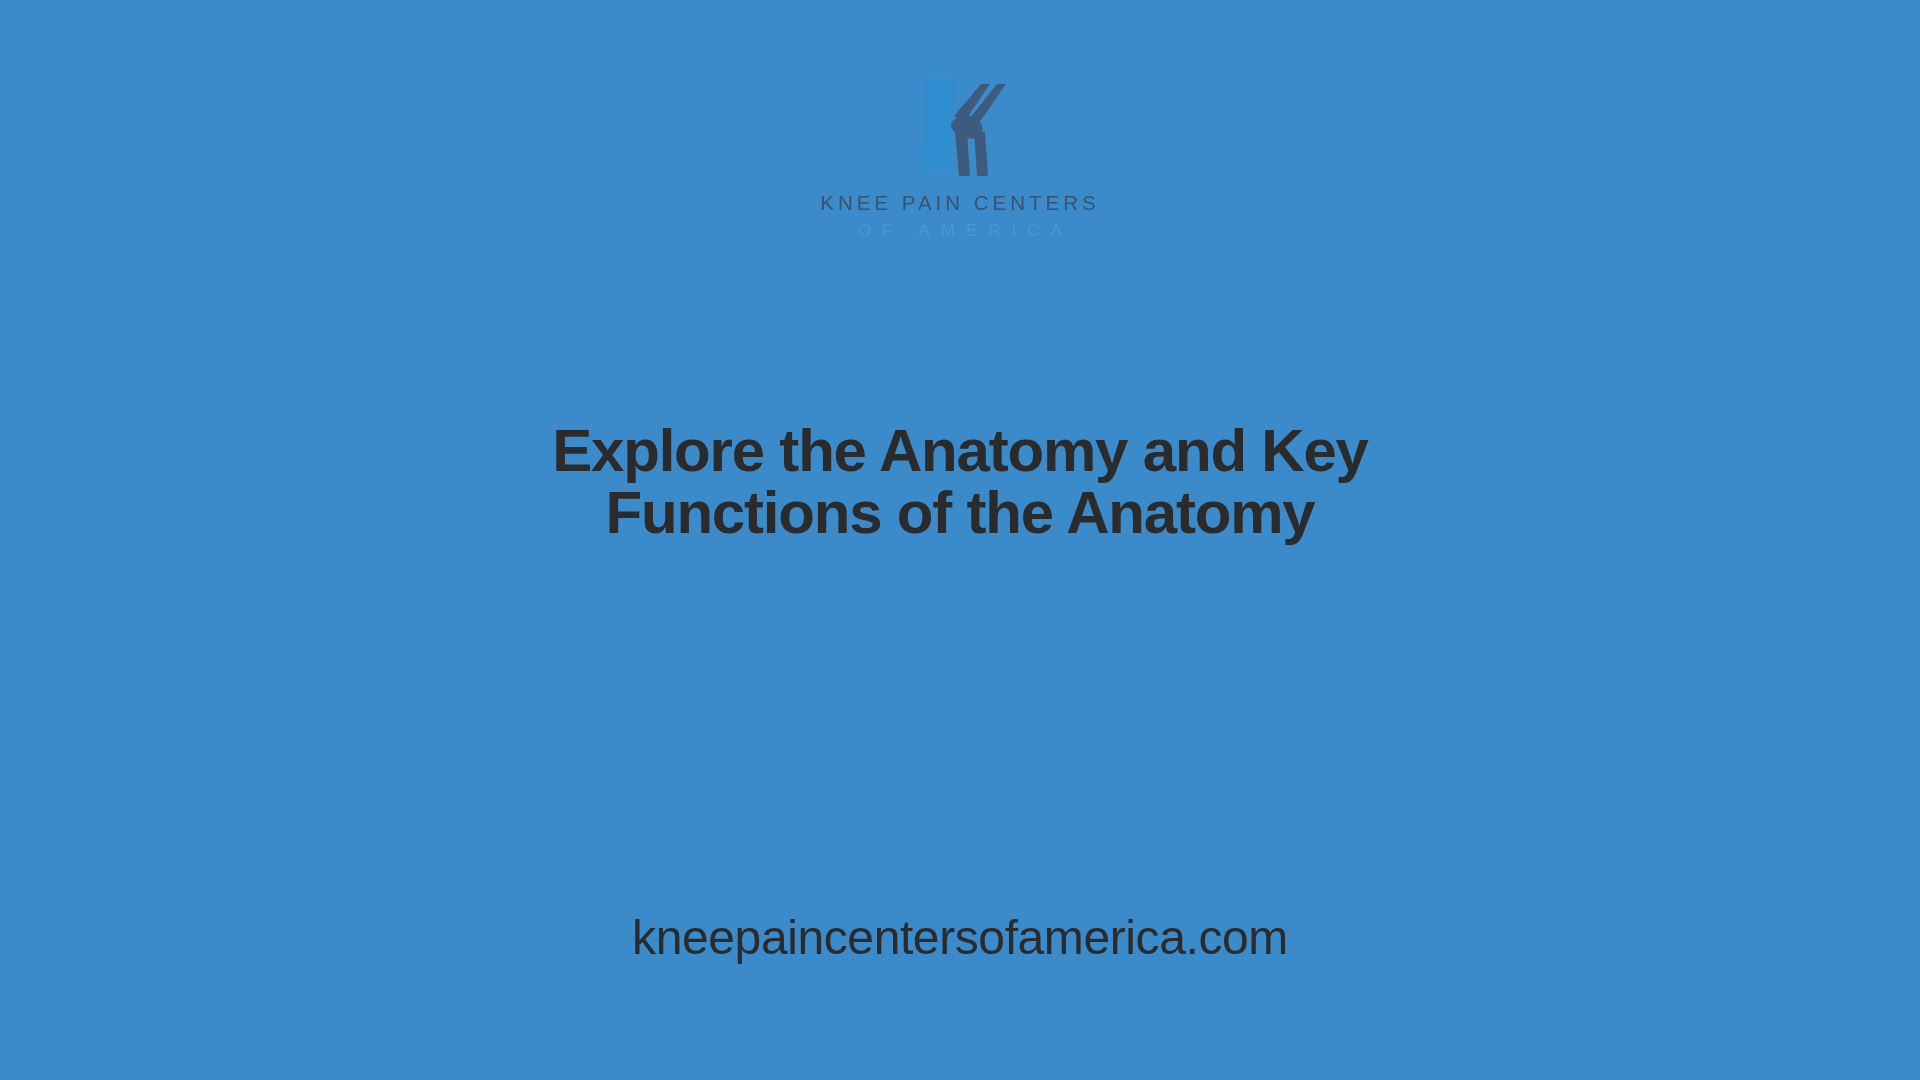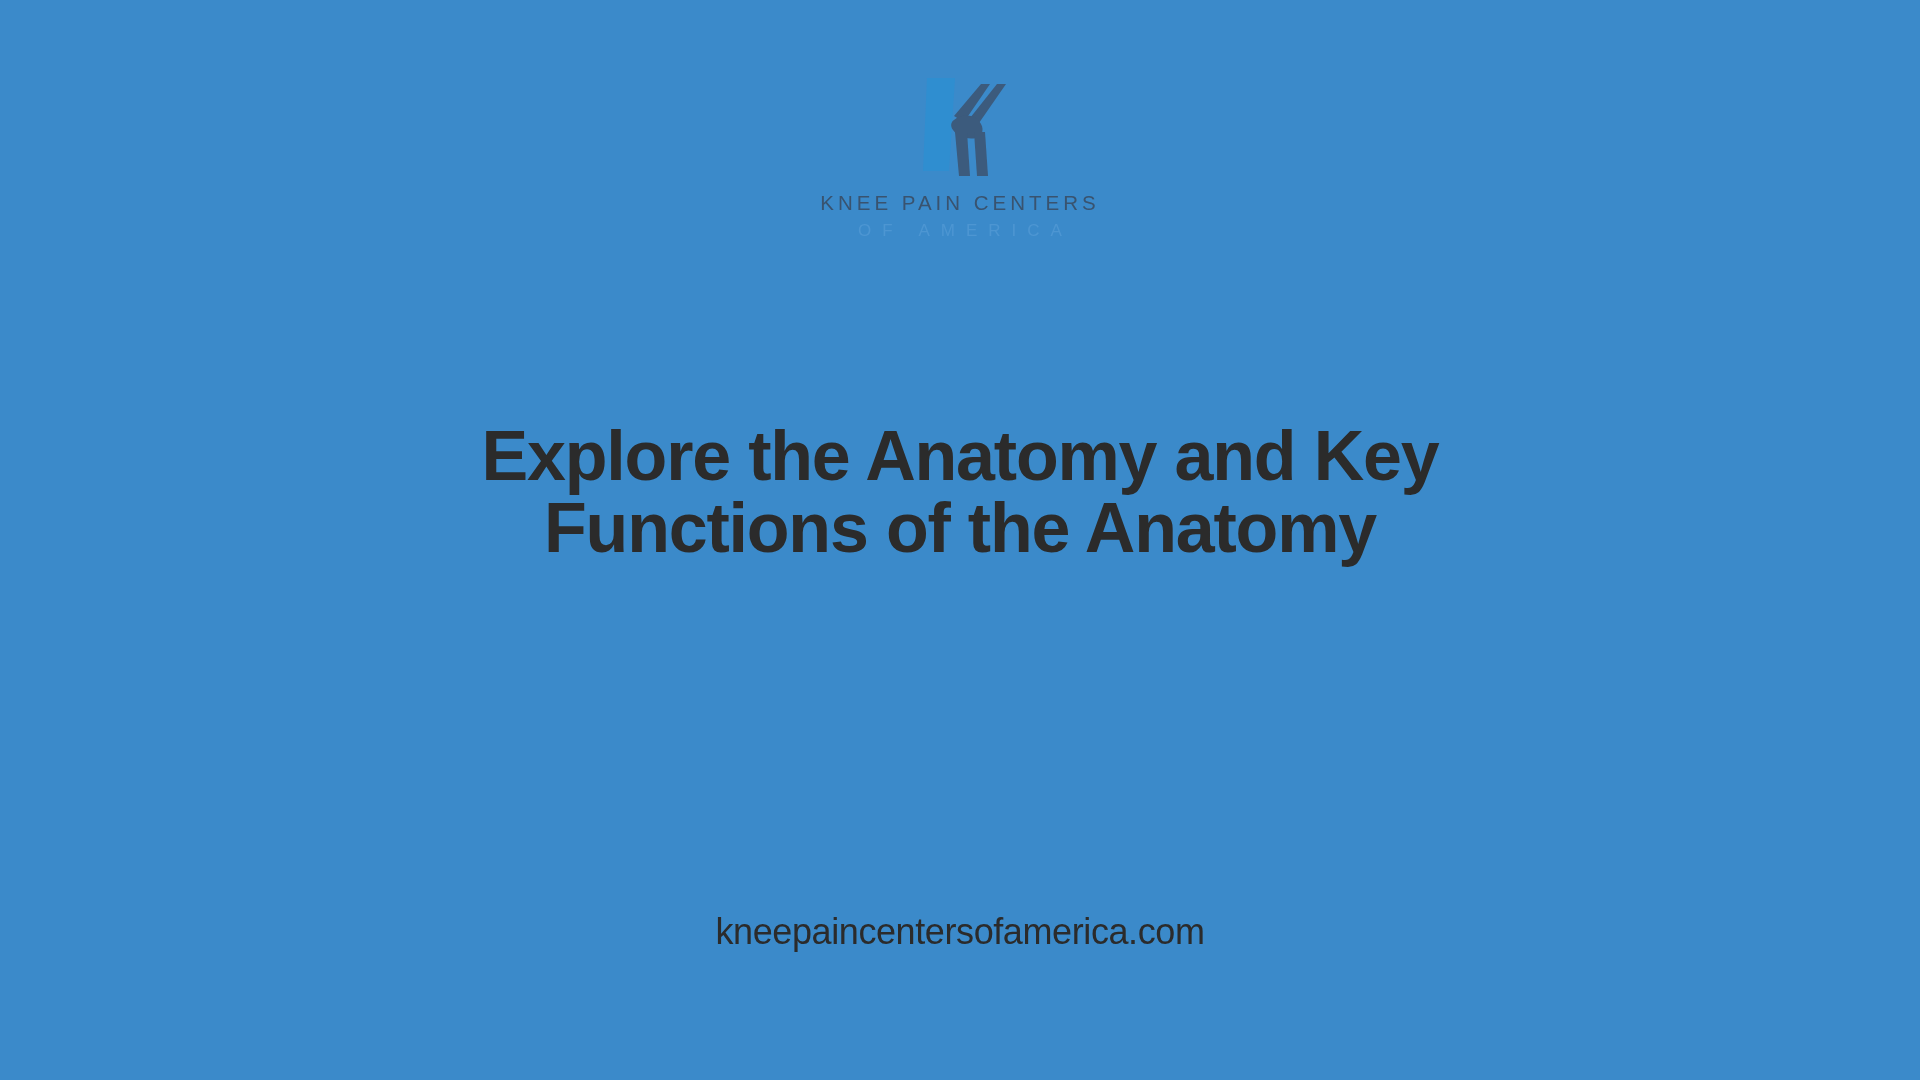--- a/index.html
+++ b/index.html
@@ -74,38 +74,38 @@
   .headline {
     position: absolute;
     top: 420px;
     left: 50%;
     transform: translateX(-50%);
     width: 1480px;
     text-align: center;
     color: #2b2b2b;
     font-family: "Liberation Sans", sans-serif;
     font-weight: 700;
-    font-size: 70px;
+    font-size: 60px;
     line-height: 1.03;
     letter-spacing: -1.2px;
   }
 
   .headline-line { display: block; }
 
   
   .site-url {
     position: absolute;
     top: 914px;
     left: 50%;
     transform: translateX(-50%);
     text-align: right;
     color: #2b2b2b;
     font-family: "Liberation Sans", sans-serif;
     font-weight: 400;
-    font-size: 36px;
+    font-size: 48px;
     line-height: 1;
     letter-spacing: -0.4px;
     white-space: nowrap;
   }
 </style>
 </head>
 <body>
 
 <div class="slide">
 

